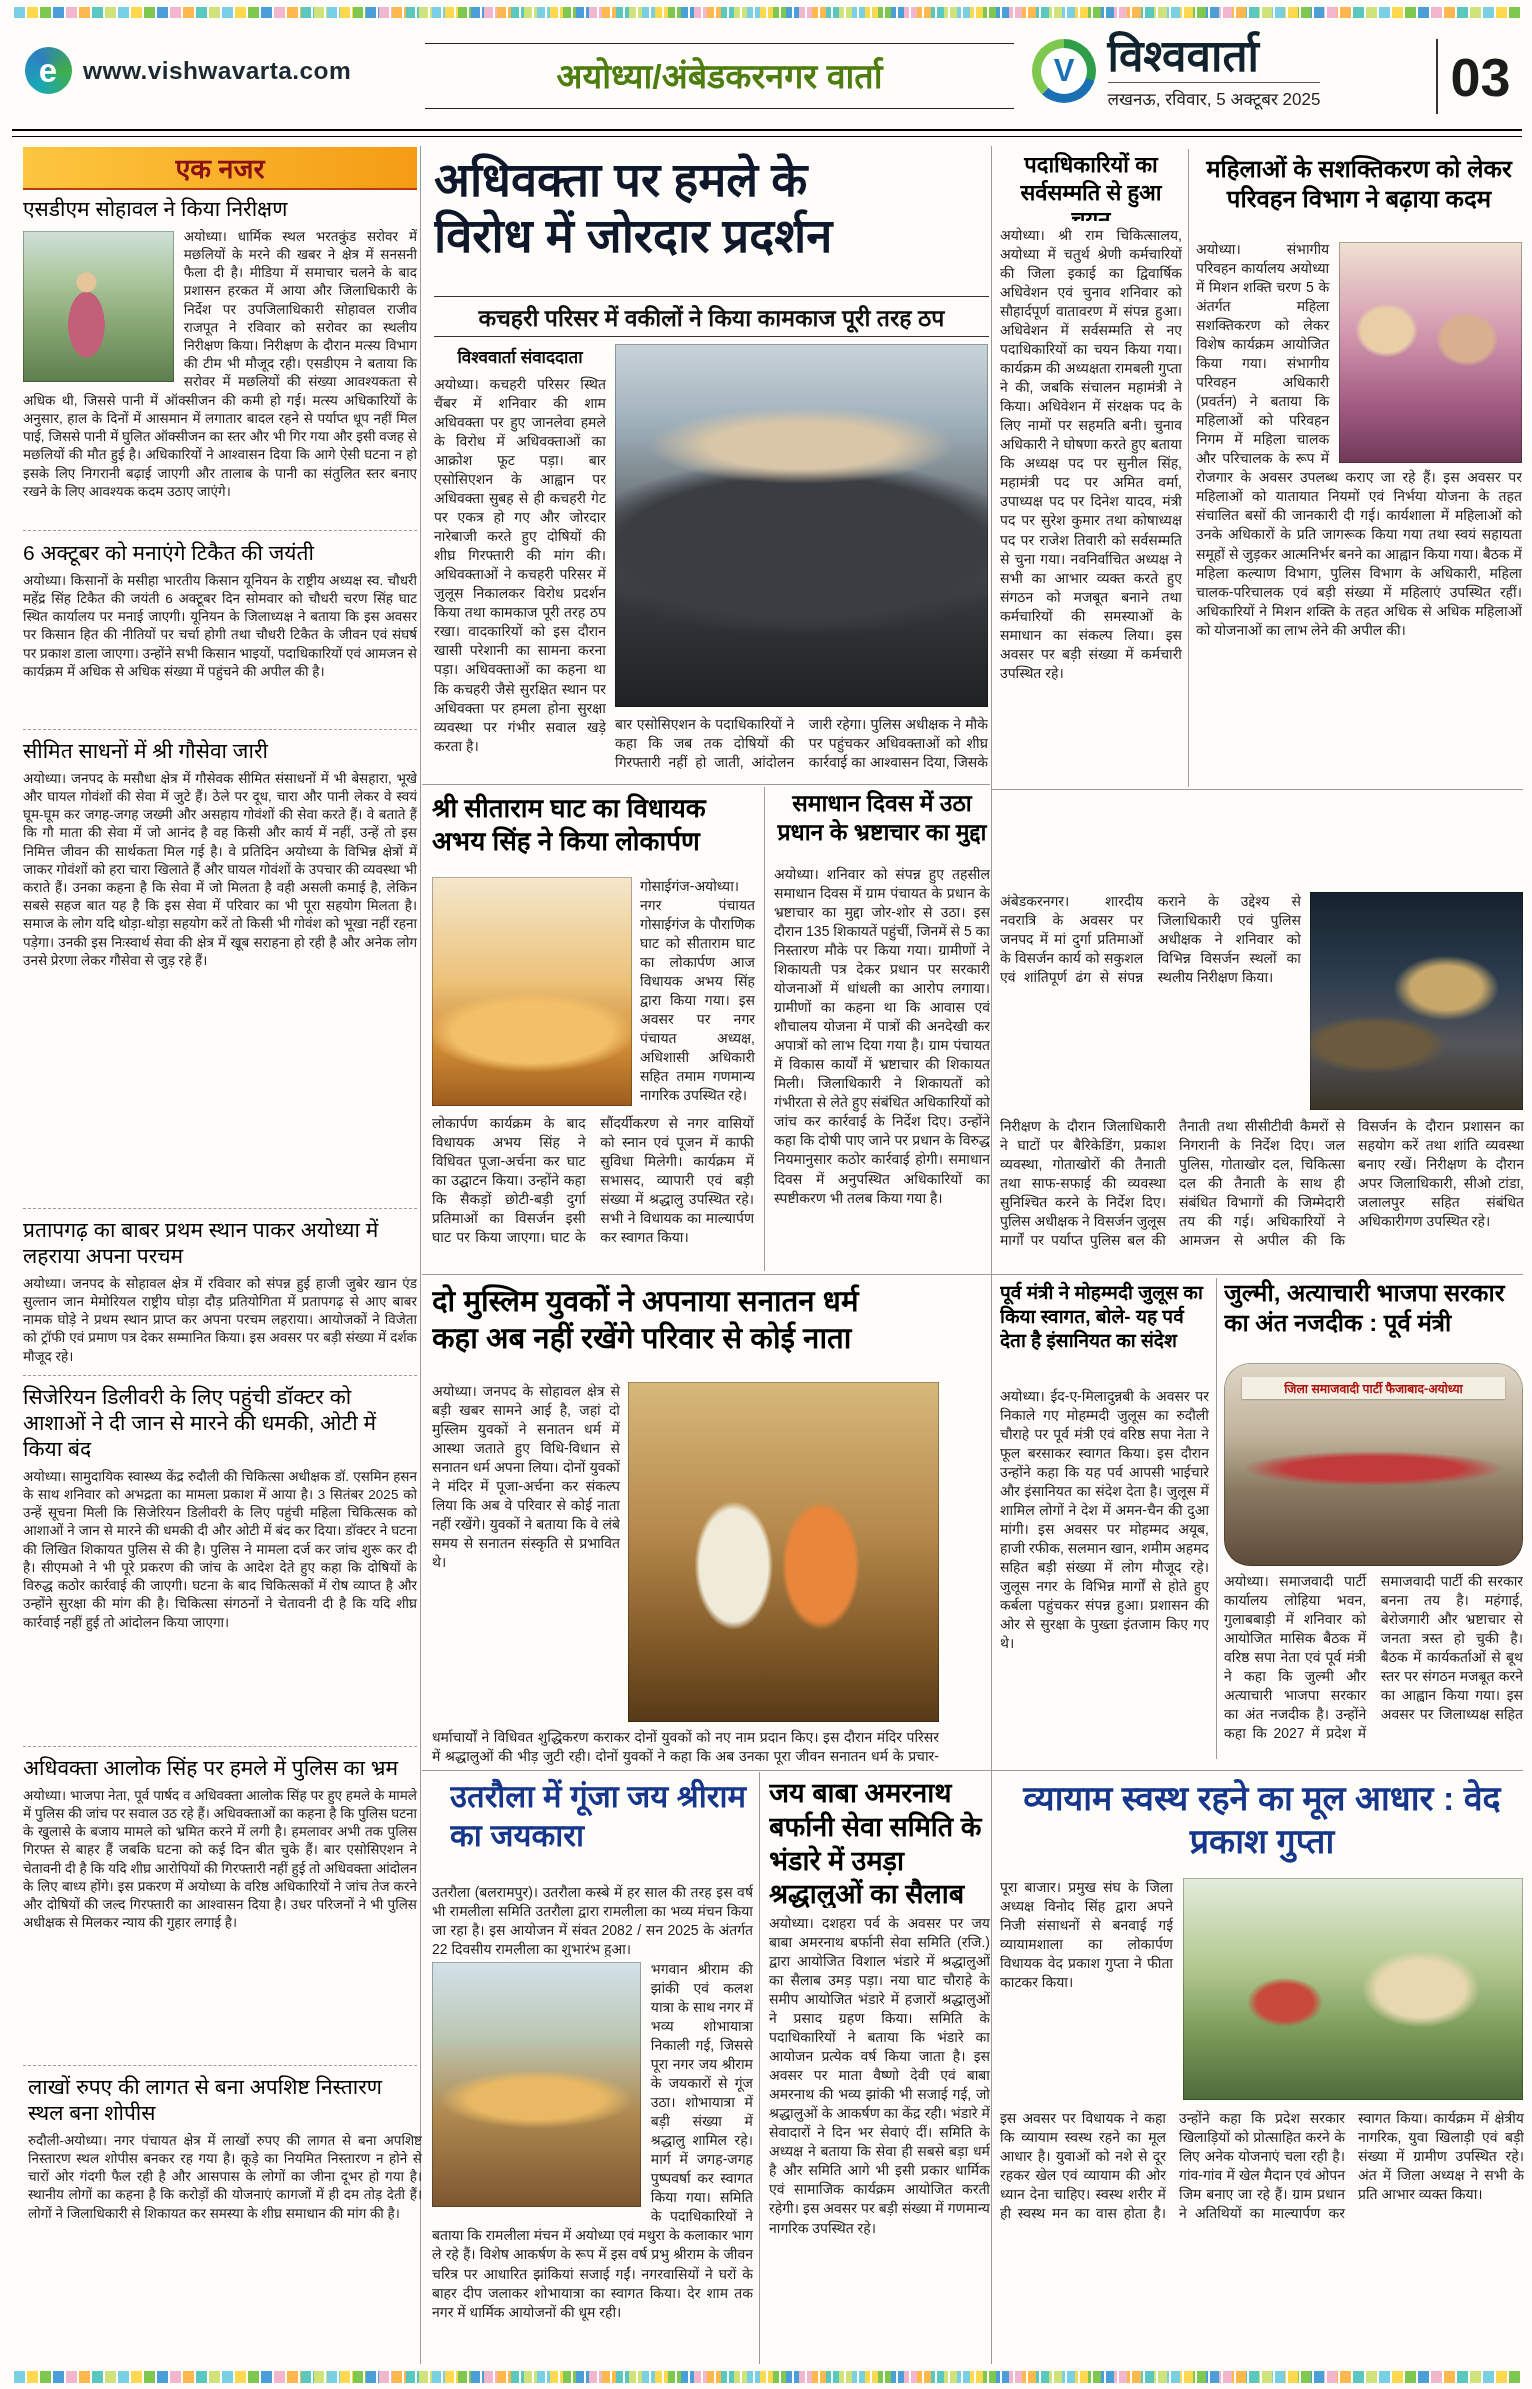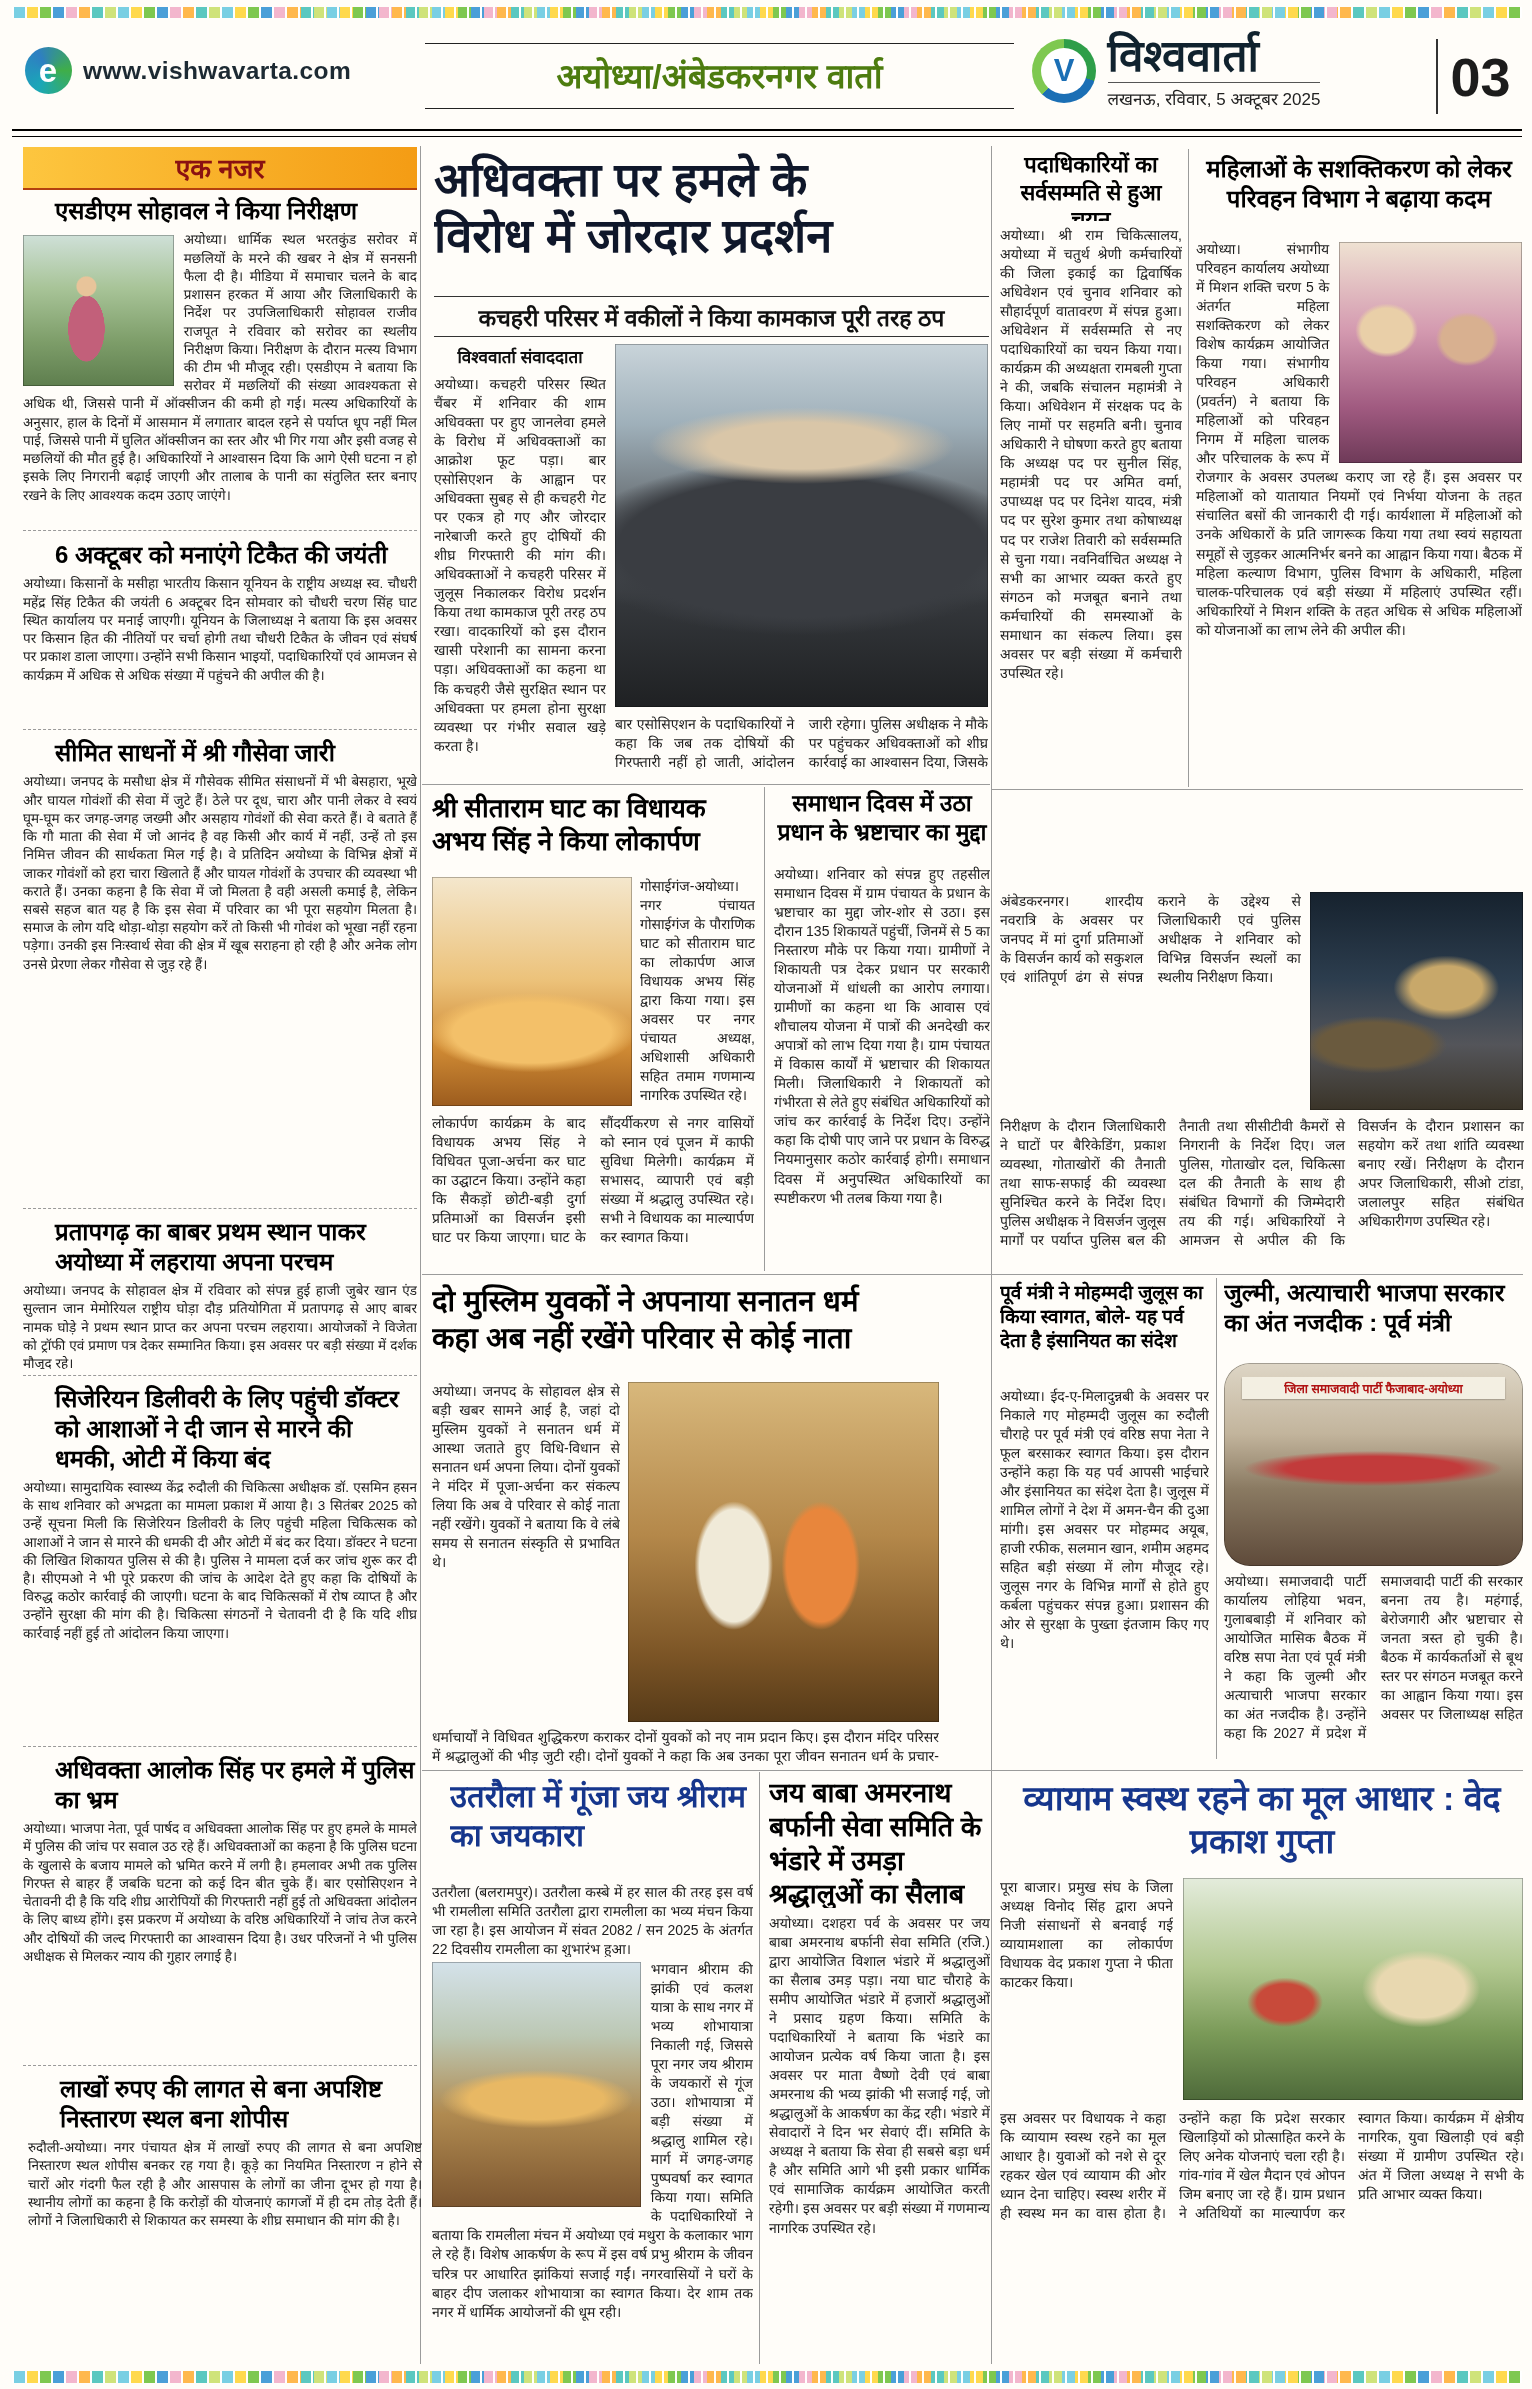--- a/index.html
+++ b/index.html
@@ -24,21 +24,21 @@
     display:flex;align-items:center;justify-content:center;font-size:31px;font-weight:bold;}
   .brand-name{font-size:44px;font-weight:bold;color:#10222e;line-height:1.05;}
   .edition{font-size:17px;color:#222;border-top:0.8px solid #555;margin-top:3.3px;padding-top:3.3px;text-align:center;}
   .page-no{font-size:54px;font-weight:bold;color:#1c1c1c;border-left:2.5px solid #333;
     display:flex;align-items:center;justify-content:center;width:85px;height:75px;}
   .double-rule{border-top:2px solid #000;border-bottom:1.2px solid #000;height:4.9px;}
 
   .eknajar-bar{background:linear-gradient(90deg,#fdc63f,#f49c14);color:#8a1111;font-size:27px;font-weight:bold;
     display:flex;align-items:center;justify-content:center;border-bottom:2.5px solid #b3400f;}
   .news-item{display:flex;flex-direction:column;border-bottom:0.8px dashed #9a9a9a;padding-bottom:6.5px;box-sizing:border-box;}
-  .item-head{font-size:24px;font-weight:bold;line-height:1.24;color:#000;margin-bottom:5.7px;margin-left:32px;}
+  .item-head{font-size:21px;font-weight:normal;line-height:1.24;color:#000;margin-bottom:5.7px;}
   .item-body{flex:1;overflow:hidden;font-size:13.5px;line-height:1.35;text-align:justify;color:#1c1c1c;}
 
   .bodytext{font-size:14px;line-height:1.36;text-align:justify;color:#1c1c1c;overflow:hidden;}
   .cols2{column-count:2;column-gap:14.7px;}
   .cols3{column-count:3;column-gap:13px;}
   .headline-xl{font-size:47px;font-weight:800;line-height:1.2;color:#0f172a;overflow:hidden;}
   .subhead{border-top:1.6px solid #333;border-bottom:1.6px solid #333;font-size:23px;font-weight:bold;
     display:flex;align-items:center;justify-content:center;color:#111;}
   .byline{font-size:17px;font-weight:bold;text-align:center;color:#111;}
   .head-md{font-weight:bold;line-height:1.25;color:#000;overflow:hidden;}

